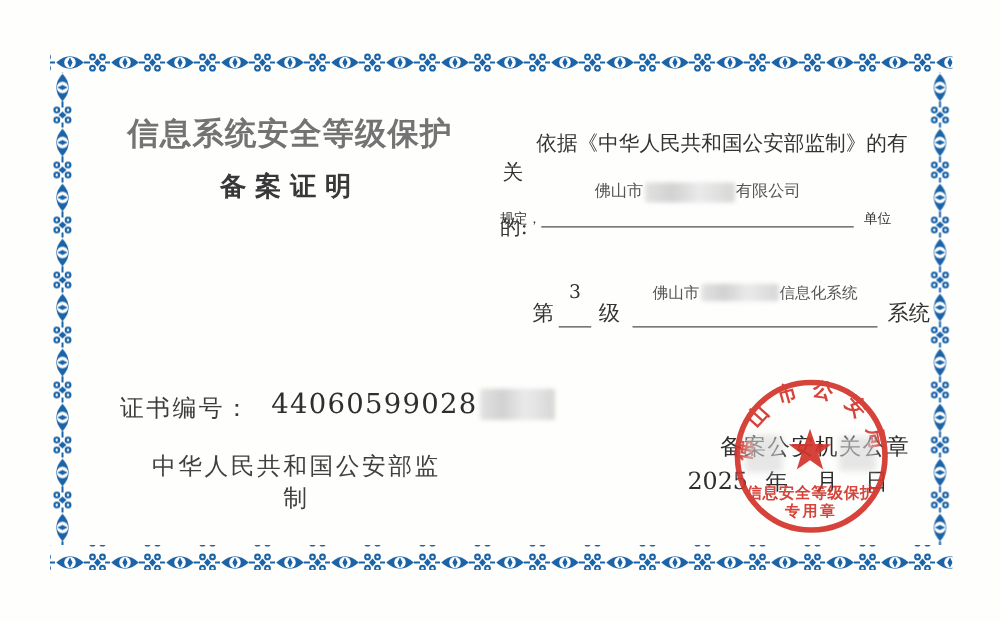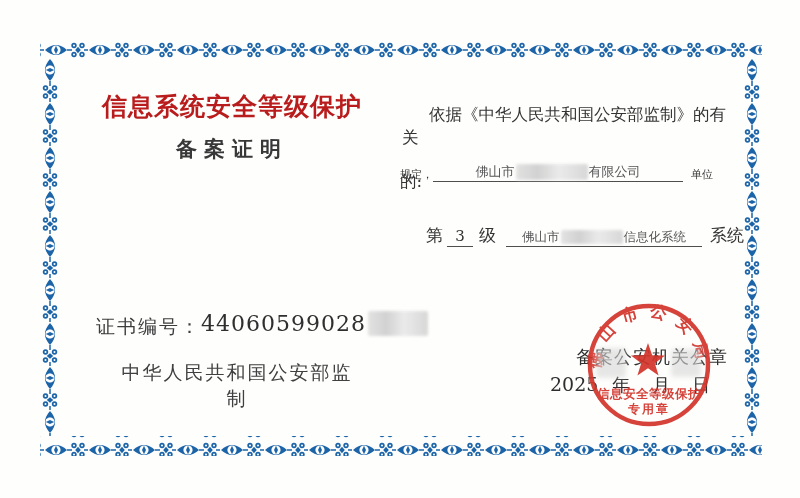--- a/index.html
+++ b/index.html
@@ -5,38 +5,38 @@
   * { margin:0; padding:0; box-sizing:border-box; }
   html,body { width:800px; height:498px; background:#ffffff; }
   body { font-family:"DejaVu Serif","Liberation Serif",serif; color:#3c3c3c; }
   .page { position:relative; width:800px; height:498px; background:#fefefdff; overflow:hidden; }
 
   .border-svg { position:absolute; left:0; top:0; z-index:1; }
 
   .abs { position:absolute; }
 
   .title1 { left:86px; top:90px; width:292px; text-align:center;
-            font-size:25px; font-weight:700; letter-spacing:1px; color:#b91c1c; z-index:2;}
+            font-size:25px; font-weight:700; letter-spacing:1px; color:#737373; z-index:2;}
   .title2 { left:86px; top:135px; width:292px; text-align:center;
             font-size:21px; font-weight:700; letter-spacing:7px; color:#383838; z-index:2;}
 
   .certno { left:96px; top:306px; display:flex; align-items:center; z-index:2; }
   .certno .lbl { font-size:19px; letter-spacing:2px; margin-top:8px; }
-  .certno .val { font-size:22px; margin-left:0; letter-spacing:1px; color:#2f2f2f; }
+  .certno .val { font-size:22px; margin-left:16px; letter-spacing:1px; color:#2f2f2f; }
 
   .issuer { left:112px; top:360px; width:250px; text-align:center;
             font-size:19px; letter-spacing:2px; color:#404040; z-index:2;}
 
   .rline1 { left:402px; top:103px; width:336px; font-size:16.5px; line-height:23px;
             text-indent:27px; color:#333; z-index:2; }
   .rline2 { left:400px; top:138px; display:flex; align-items:flex-end; z-index:2; }
   .rline2 .pre, .rline2 .suf { font-size:11px; color:#333;margin-top:29px; }
   .rline2 .suf { margin-left:8px; }
   .blankline { border-bottom:1.5px solid #4e4e4e; display:flex; justify-content:center;
-               padding-bottom:1px; }
+               padding-bottom:19px; }
   .unitblank { width:250px; }
   .smalltxt { font-size:13px; color:#555; display:flex; align-items:center; line-height:17px; }
   .rline3 { left:400px; top:171px; font-size:16.5px; color:#333; z-index:2; }
 
   .gradeline { left:426px; top:224px; display:flex; align-items:flex-end;
                font-size:17px; color:#333; z-index:2; }
   .gradeblank { width:26px; margin-left:4px; justify-content:center; }
   .gradeblank .gv { font-size:15px; line-height:18px; }
   .glevel { margin-left:6px; }
   .sysblank { width:196px; margin-left:10px; }

